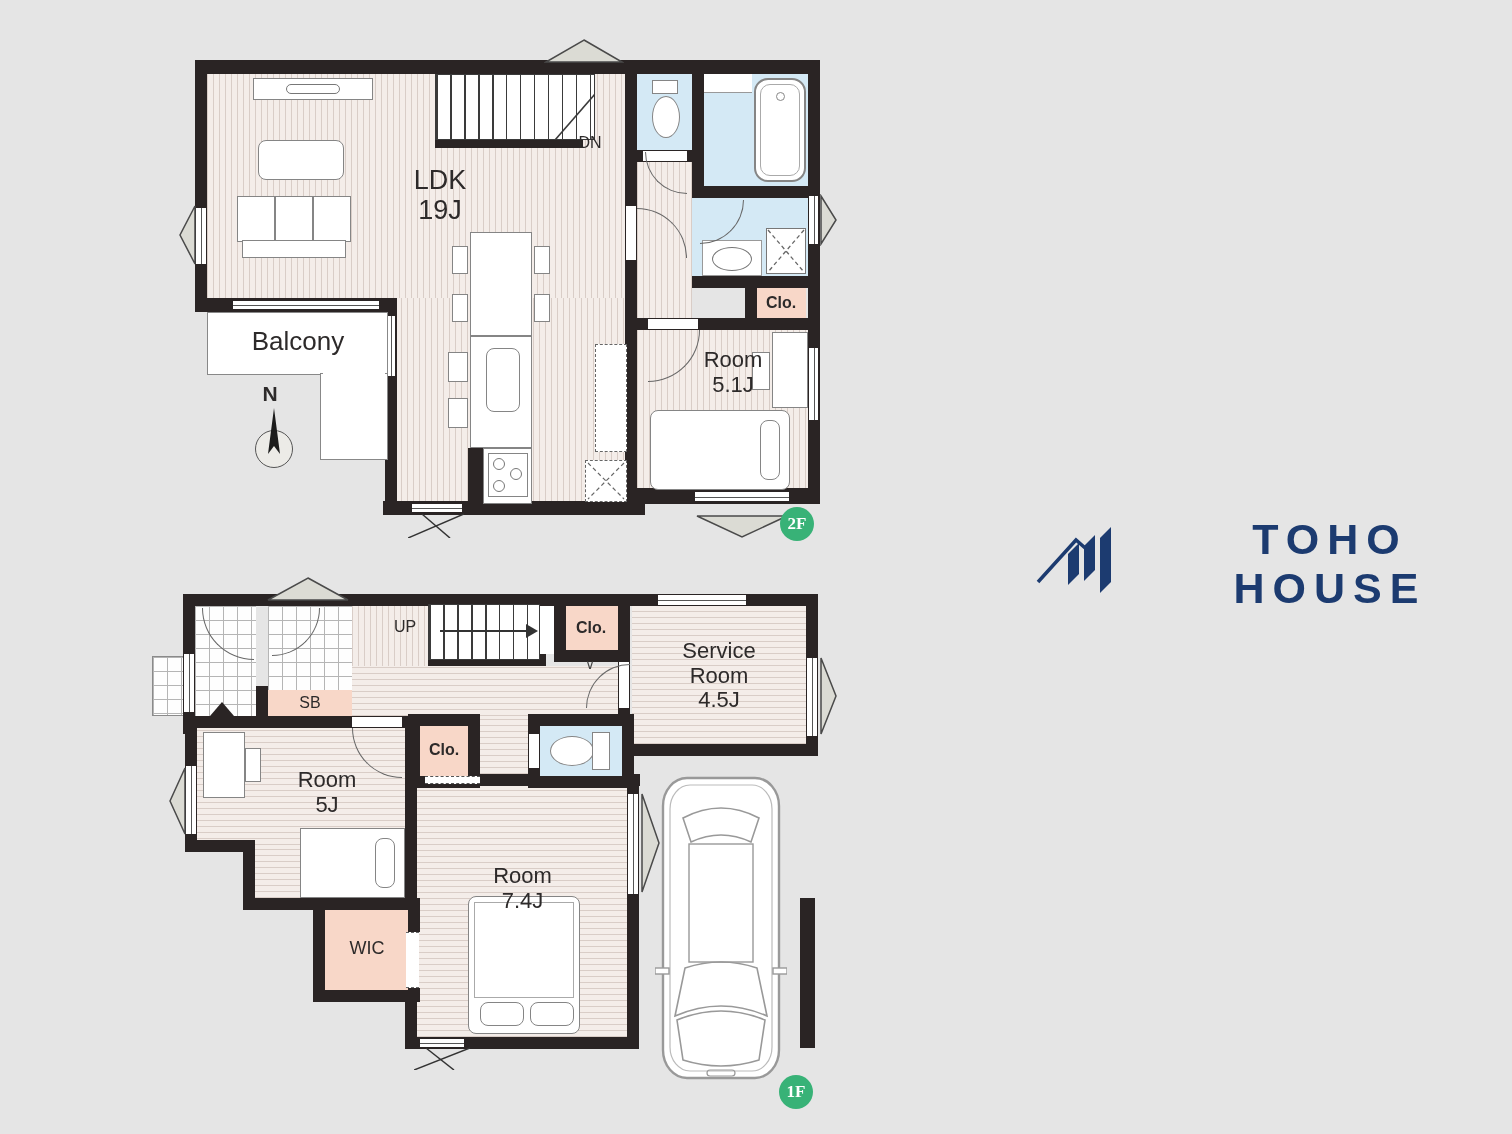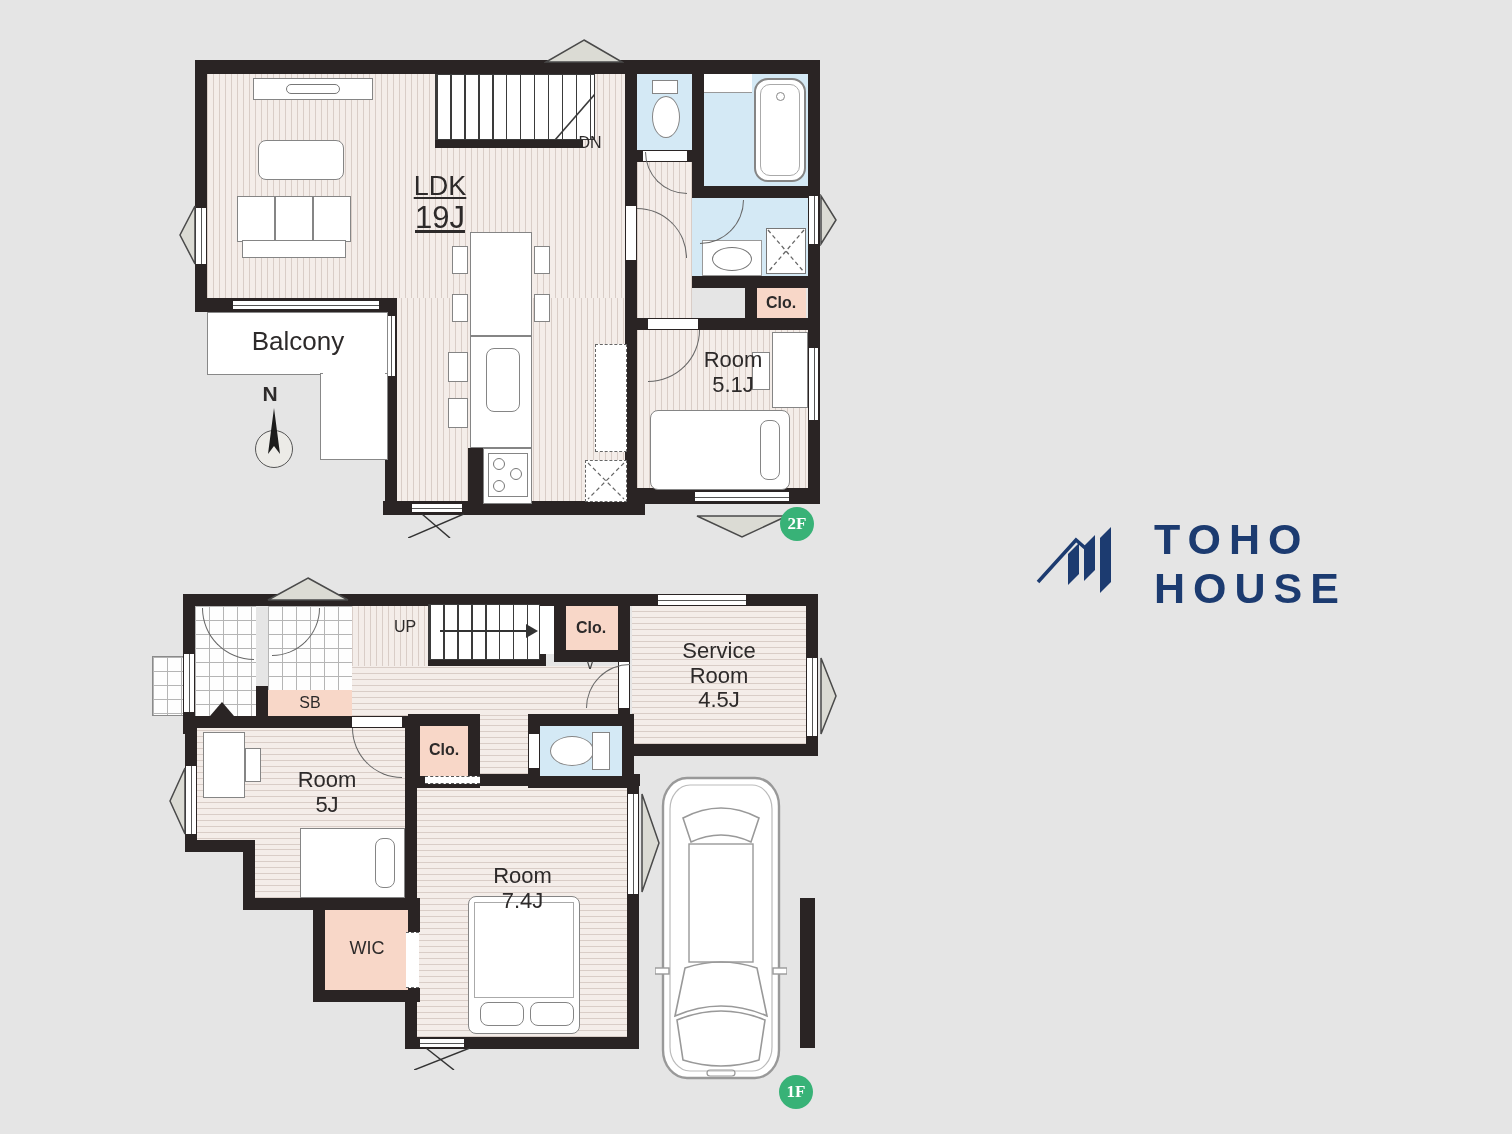--- a/index.html
+++ b/index.html
@@ -168,23 +168,23 @@
     <div class="a wht" style="left:323px;top:370px;width:62px;height:6px;"></div>
 
     <div class="a" style="left:255px;top:430px;width:38px;height:38px;border:1.5px solid #555;border-radius:50%;background:#ecebe7;box-sizing:border-box;"></div>
     <svg class="a" style="left:266px;top:408px;" width="16" height="50">
       <polygon points="8,0 14,46 8,38 2,46" fill="#1c1c1c"></polygon>
     </svg>
     <div class="a lbl" style="left:250px;top:382px;width:40px;height:24px;font-size:21px;font-weight:bold;">
       <span>N</span>
     </div>
 
-    <div class="a lbl" style="left:380px;top:168px;width:120px;height:70px;font-size:27px;text-decoration:underline;">
+    <div class="a lbl" style="left:380px;top:160px;width:120px;height:70px;font-size:27px;">
       <span>LDK</span>
-      <span style="font-size:31px;">19J</span>
+      <span style="font-size:27px;">19J</span>
     </div>
     <div class="a lbl" style="left:228px;top:328px;width:140px;height:28px;font-size:26px;">
       <span>Balcony</span>
     </div>
     <div class="a lbl" style="left:753px;top:289px;width:56px;height:28px;font-size:16px;font-weight:bold;">
       <span>Clo.</span>
     </div>
     <div class="a lbl" style="left:668px;top:342px;width:130px;height:62px;font-size:22px;">
       <span>Room</span>
       <span>5.1J</span>
@@ -340,21 +340,21 @@
       <span>7.4J</span>
     </div>
     <div class="a lbl" style="left:328px;top:934px;width:78px;height:28px;font-size:18px;">
       <span>WIC</span>
     </div>
     <div class="a badge" style="left:779px;top:1075px;width:34px;height:34px;">
       <span>1F</span>
     </div>
   </div>
 
-  <div class="a" style="left:1036px;top:520px;width:470px;height:92px;">
+  <div class="a" style="left:1036px;top:520px;width:470px;height:92px;text-align:center;">
     <svg class="a" style="left:0;top:4px;" width="94" height="84" viewBox="0 0 94 84">
       <path d="M2 58 L40 16 L56 30" fill="none" stroke="#1c3b70" stroke-width="3.5"></path>
       <polygon points="32,30 43,19 43,50 32,61" fill="#1c3b70"></polygon>
       <polygon points="48,22 59,11 59,46 48,57" fill="#1c3b70"></polygon>
       <polygon points="64,14 75,3 75,58 64,69" fill="#1c3b70"></polygon>
     </svg>
     <div class="a logo-text" style="left:118px;top:16px;width:352px;height:56px;font-family:'Liberation Sans',sans-serif;">
       <span>TOHO HOUSE</span>
     </div>
   </div>

